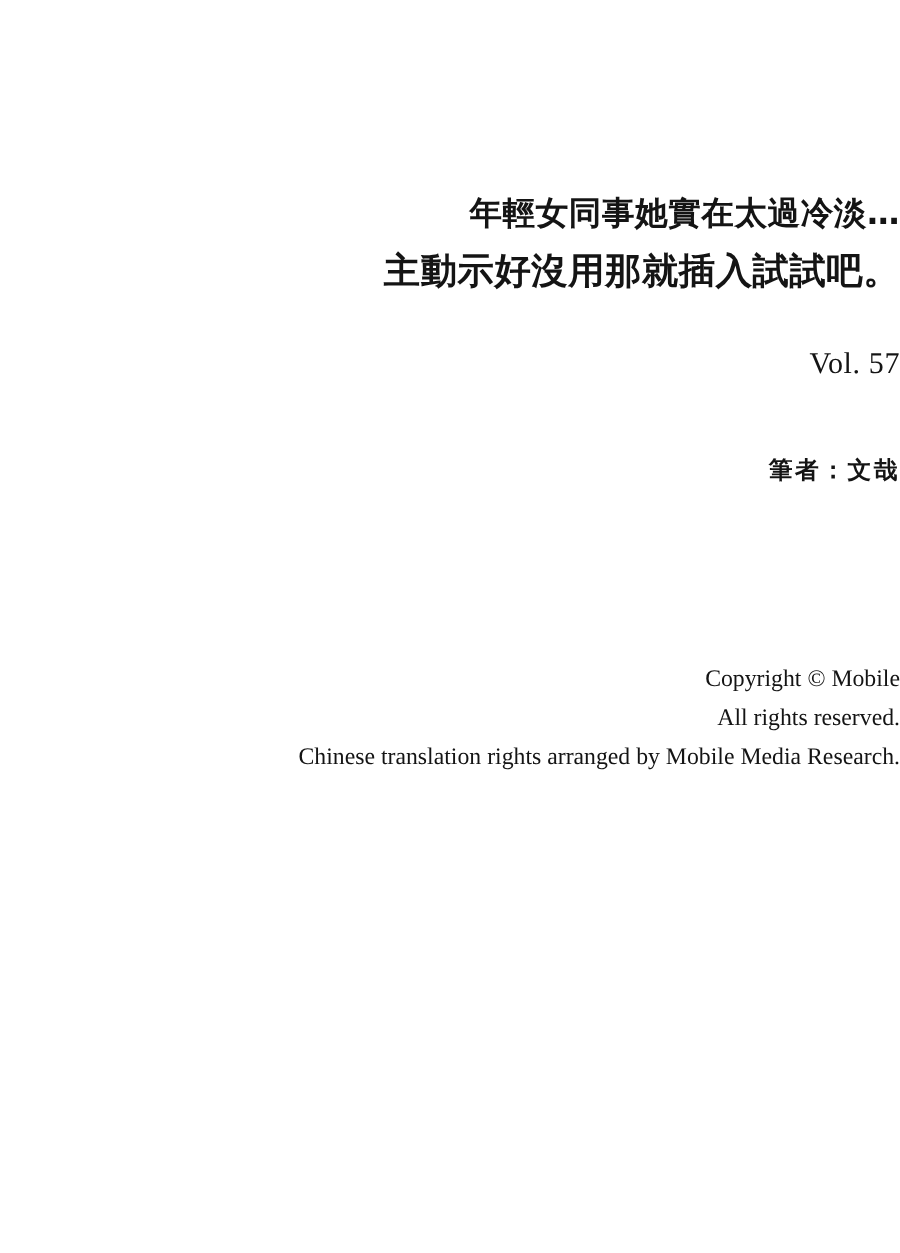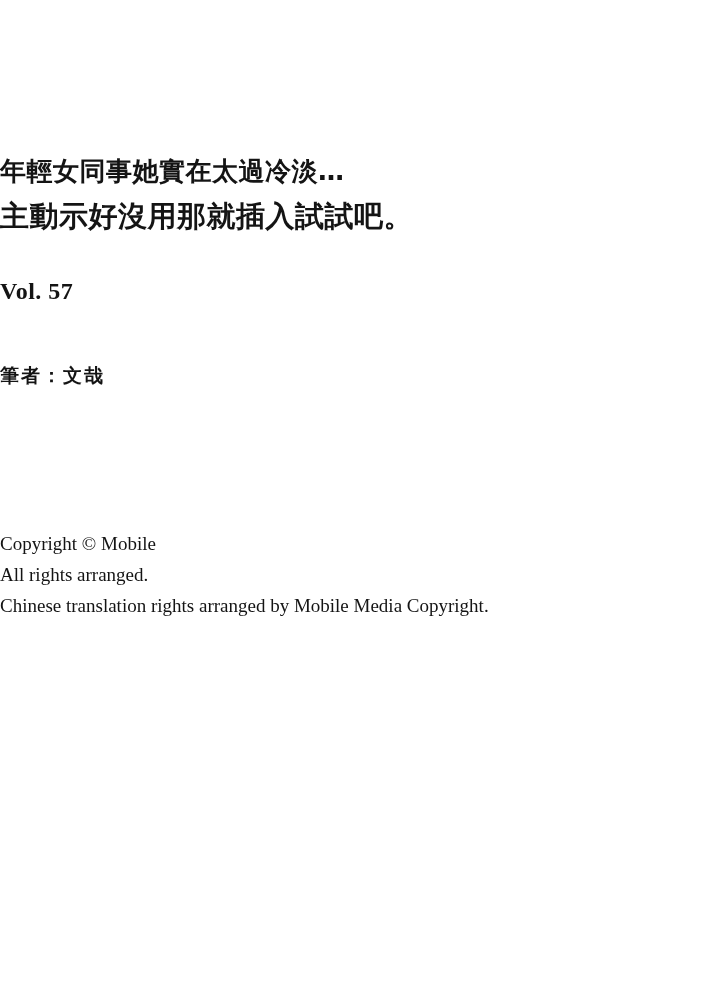--- a/index.html
+++ b/index.html
@@ -19,21 +19,21 @@
     width: 720px;
     height: 1002px;
     background: #ffffff;
     box-sizing: border-box;
   }
   .colophon {
     position: absolute;
     top: 0;
     left: 0;
     width: 720px;
-    text-align: left;
+    text-align: right;
   }
   .title-block {
     margin-top: 158px;
   }
   .title-line {
     font-family: "DejaVu Sans", "Liberation Sans", sans-serif;
     font-weight: bold;
     font-size: 25.5px;
     letter-spacing: 0.5px;
     line-height: 1.05;
@@ -43,21 +43,21 @@
     font-size: 26px;
   }
   .title-line-2 {
     font-size: 29px;
     margin-top: 16px;
   }
   .volume {
     margin-top: 46px;
     font-family: "Liberation Serif", serif;
     font-size: 24px;
-    font-weight: bold;
+    font-weight: normal;
     color: #141414;
     letter-spacing: 0.5px;
   }
   .author {
     margin-top: 58px;
     font-family: "DejaVu Sans", "Liberation Sans", sans-serif;
     font-weight: bold;
     font-size: 19px;
     letter-spacing: 2px;
     color: #141414;
@@ -85,18 +85,18 @@
       <div class="title-line title-line-1">年輕女同事她實在太過冷淡…</div>
       <div class="title-line title-line-2">主動示好沒用那就插入試試吧。</div>
     </div>
 
     <div class="volume">Vol. 57</div>
 
     <div class="author">筆者：文哉</div>
 
     <div class="rights-block">
       <div class="rights-line">Copyright © Mobile</div>
-      <div class="rights-line">All rights arranged.</div>
-      <div class="rights-line">Chinese translation rights arranged by Mobile Media Copyright.</div>
+      <div class="rights-line">All rights reserved.</div>
+      <div class="rights-line">Chinese translation rights arranged by Mobile Media Research.</div>
     </div>
 
   </div>
 </div>
 
 </body></html>

